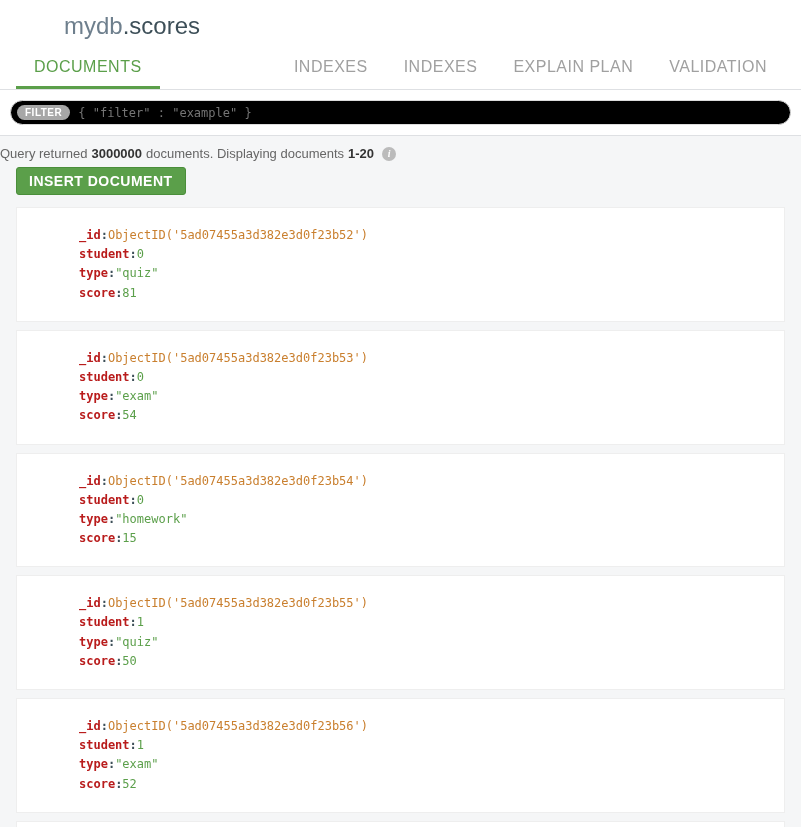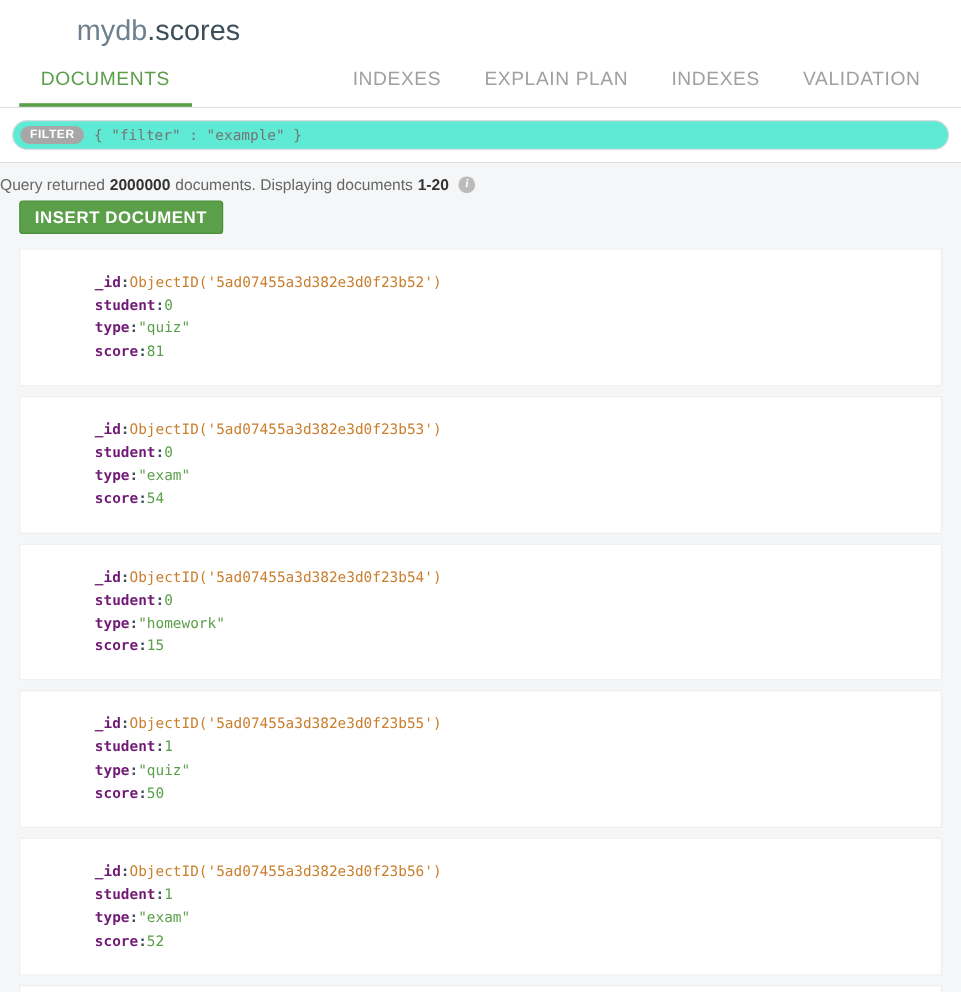--- a/index.html
+++ b/index.html
@@ -48,21 +48,21 @@
   background: #fff;
   padding: 10px 10px;
   border-bottom: 1px solid #dee0e3;
 }
 .filter-input-wrap {
   display: flex;
   align-items: center;
   border: 1px solid #dcdcdc;
   border-radius: 16px;
   padding: 4px 6px;
-  background: #5eead4;
+  background: #000000;
   width: 100%;
 }
 .filter-badge {
   background: #a7a7a7;
   color: #fff;
   font-size: 10px;
   font-weight: 700;
   padding: 2px 8px;
   border-radius: 10px;
   letter-spacing: 0.5px;
@@ -124,53 +124,53 @@
 .doc-card {
   background: #fff;
   margin-bottom: 8px;
   padding: 18px 20px 18px 62px;
   font-family: "Menlo", "Consolas", monospace;
   font-size: 12px;
   line-height: 1.6;
   border: 1px solid #eee;
 }
 .field-line { white-space: nowrap; }
-.fkey { color: #701a75; font-weight: 700; }
+.fkey { color: #b91c1c; font-weight: 700; }
 .colon { color: #3d4f58; font-weight: 700; }
 .oid { color: #c97f2e; }
 .str { color: #5b9f4a; }
 .num { color: #5b9f4a; }
 </style>
 </head>
 <body>
 
 <div class="header">
   <div class="namespace">
     <span class="db">mydb</span><span class="coll">.scores</span>
   </div>
   <div class="tabs" id="tabs-bar">
       <div class="tab active">DOCUMENTS</div>
       <div class="tabs-spacer"></div>
       <div class="tab">INDEXES</div>
+      <div class="tab">INDEXES</div>
       <div class="tab">EXPLAIN PLAN</div>
-      <div class="tab">INDEXES</div>
       <div class="tab">VALIDATION</div>
     </div>
 </div>
 
 <div class="filter-bar">
   <div class="filter-input-wrap">
     <span class="filter-badge">FILTER</span>
     <input class="filter-input" placeholder="{ &quot;filter&quot; : &quot;example&quot; }" style="">
   </div>
 </div>
 
 <div class="result-bar">
   <span>Query returned </span>
-  <span class="bold">2000000</span>
+  <span class="bold">3000000</span>
   <span> documents. Displaying documents </span>
   <span class="bold">1-20</span>
   <span class="info-icon">i</span>
 </div>
 
 <div class="insert-row">
   <button class="insert-btn">INSERT DOCUMENT</button>
 </div>
 
 <div class="docs" id="docs">

